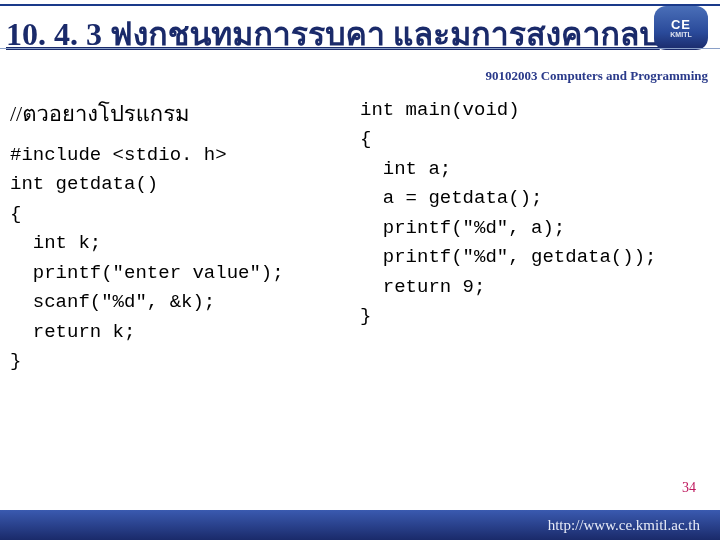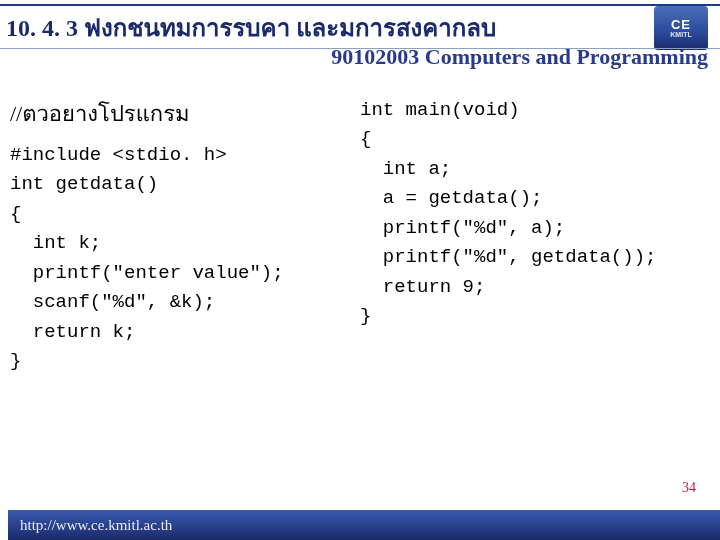--- a/index.html
+++ b/index.html
@@ -17,46 +17,47 @@
     height: 2px;
     background: #1a3a8a;
   }
   .rule.top1 { top: 4px; }
   .rule.top2 { top: 48px; height: 1px; background: #8aa0c8; }
   .header {
     position: absolute;
     top: 8px; left: 6px;
     font-family: "Times New Roman", serif;
     font-weight: bold;
-    font-size: 24px;
+    font-size: 32px;
     color: #1a2a6a;
+    text-decoration: underline;
   }
   .logo {
     position: absolute;
     top: 6px; right: 12px;
     width: 54px; height: 44px;
     background: linear-gradient(180deg,#4a6fb8 0%,#2a4a9a 60%,#1a2a6a 100%);
-    border-radius: 4px;
+    border-radius: 12px;
     display: flex;
     flex-direction: column;
     align-items: center;
     justify-content: center;
     color: #fff;
     font-size: 10px;
     font-weight: bold;
     line-height: 1;
   }
   .logo .t1 { font-size: 13px; letter-spacing: 1px; }
   .logo .t2 { font-size: 7px; opacity: .85; }
   .course {
     position: absolute;
-    top: 44px; right: 12px;
+    top: 68px; right: 12px;
     font-family: "Times New Roman", serif;
     font-weight: bold;
-    font-size: 22px;
+    font-size: 13px;
     color: #2a3a8a;
   }
   .columns {
     position: absolute;
     top: 96px; left: 10px; right: 10px;
     display: flex;
   }
   .col { flex: 1; }
   .subtitle {
     font-family: "Times New Roman", serif;
@@ -74,27 +75,27 @@
   .pagenum {
     position: absolute;
     right: 24px; bottom: 44px;
     font-family: "Times New Roman", serif;
     font-size: 14px;
     color: #be185d;
     margin-left: 20px;
   }
   .footer {
     position: absolute;
-    left: 8px; right: 0; bottom: 0;
+    left: 0; right: 0; bottom: 0;
     height: 30px;
     background: linear-gradient(180deg,#3a5ab0 0%,#1a2a6a 100%);
     display: flex;
-    justify-content: flex-start;
+    justify-content: flex-end;
     align-items: center;
-    padding: 0 12px;
+    padding: 0 20px;
     color: #e8ecf8;
     font-family: "Times New Roman", serif;
     font-size: 15px;
   }
   .footer .right { font-style: italic; }
 </style>
 </head>
 <body>
 
 <div class="rule top1"></div>

